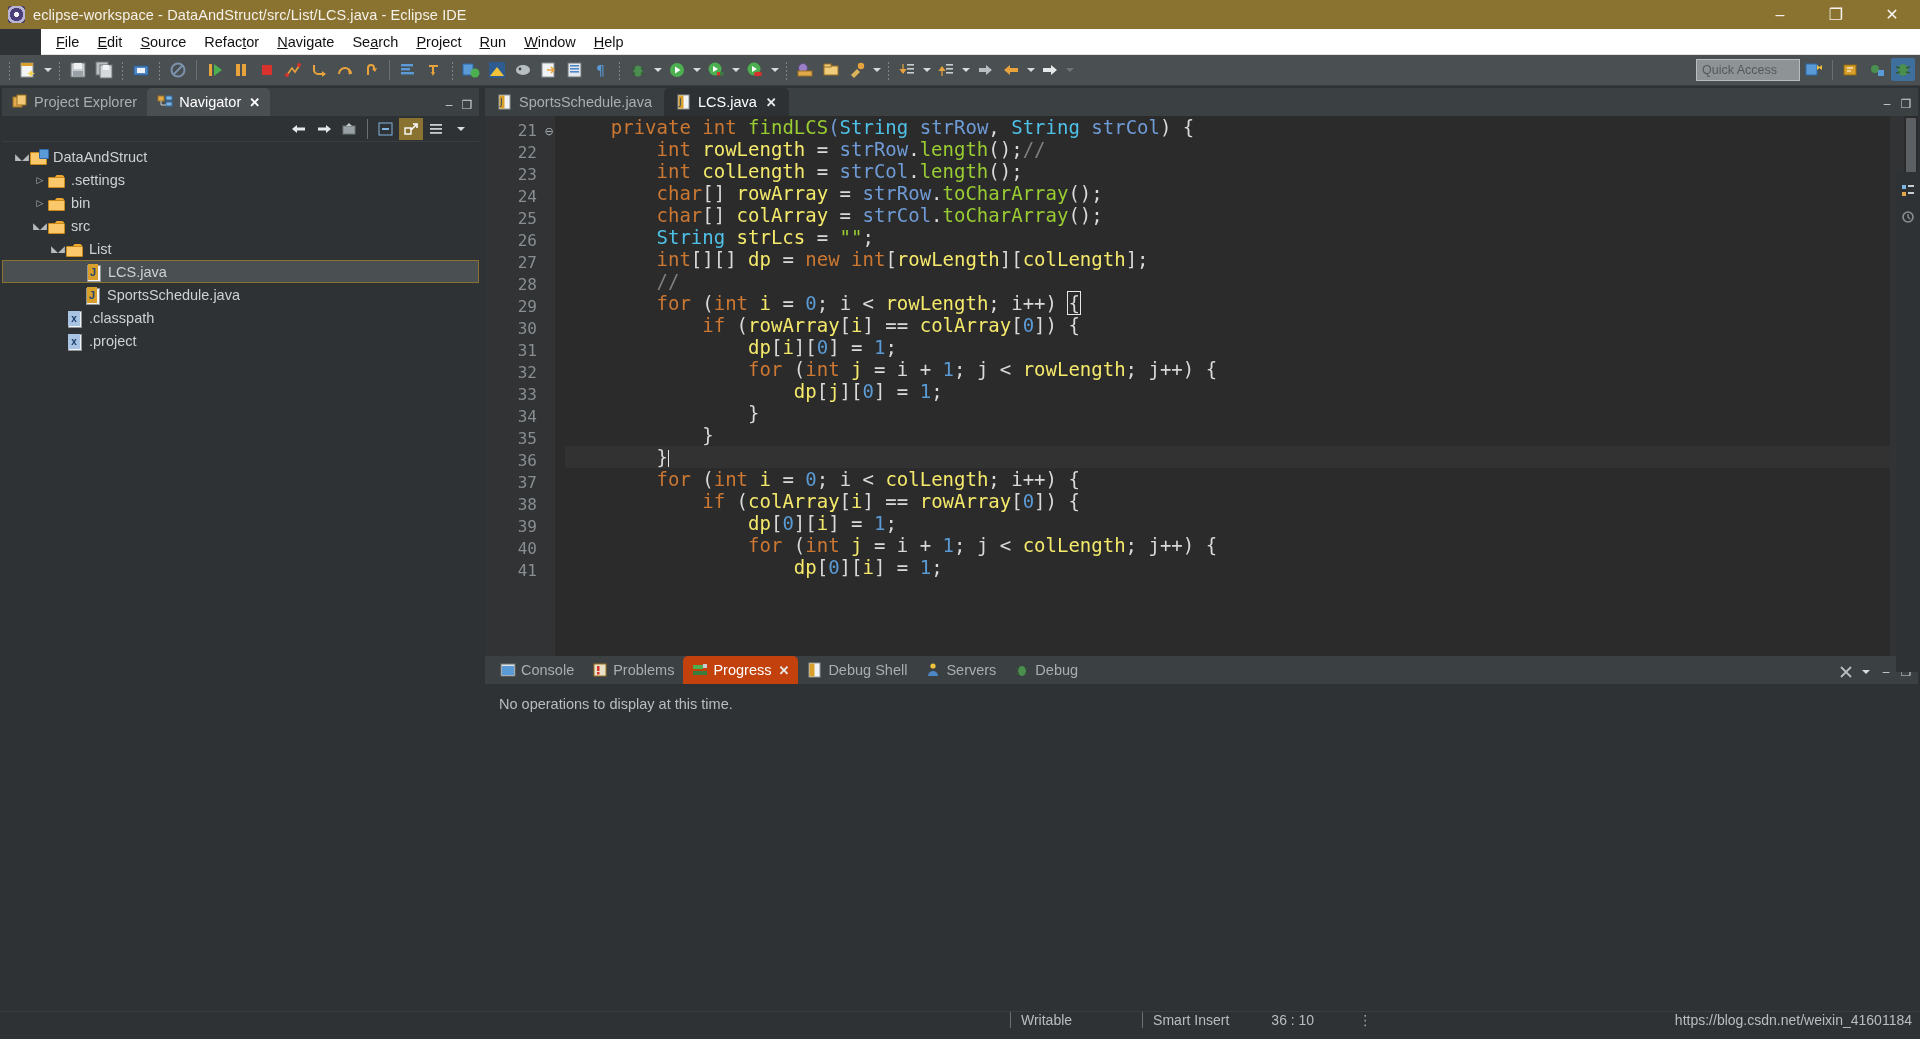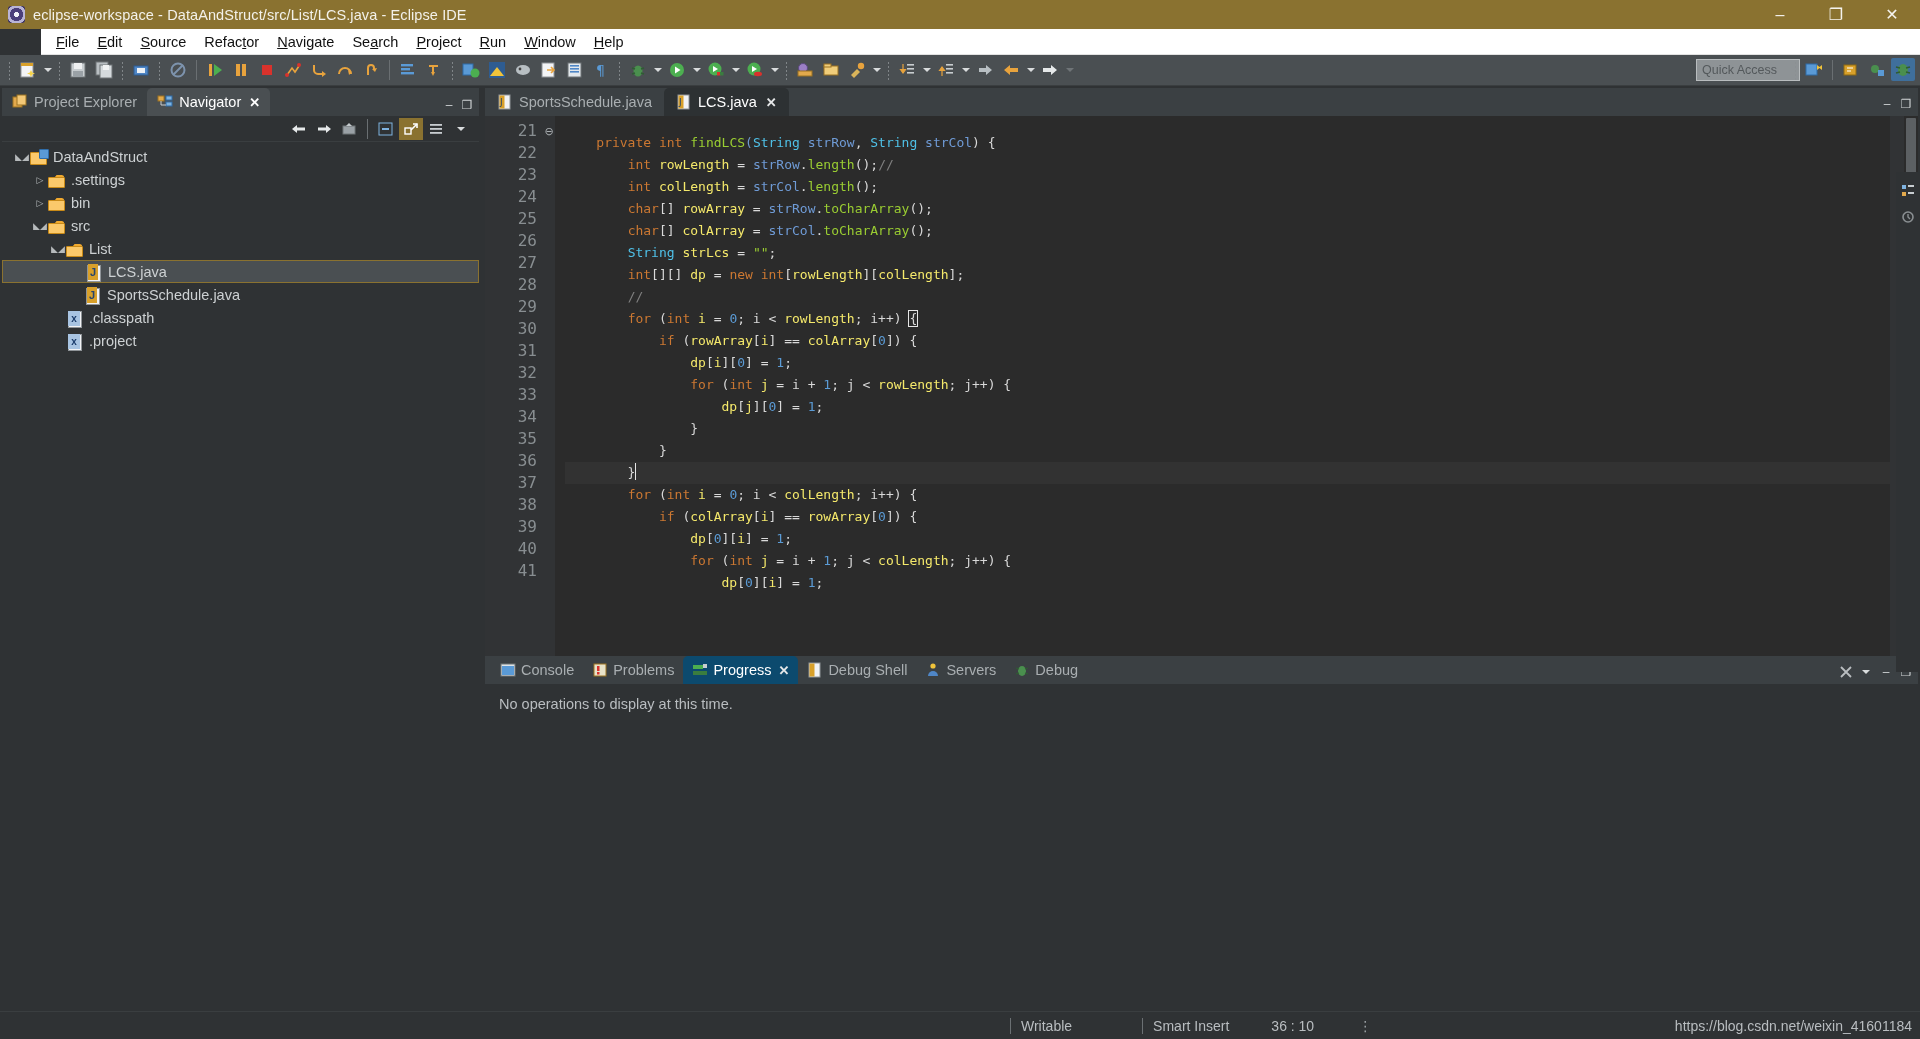--- a/index.html
+++ b/index.html
@@ -239,22 +239,22 @@
     text-align: right; padding-right: 6px; padding-top: 4px;
     position: relative;
   }
   #gutter-ann {
     width: 12px; flex: none; background: #313335;
     padding-top: 4px; position: relative;
   }
   .lnum { height: 22px; line-height: 22px; }
   #code-text {
     flex: 1; background: #2b2b2b;
-    font-family: "DejaVu Sans Mono", monospace; font-size: 13px;
-    padding-top: 16px; padding-left: 10px; position: relative;
+    font-family: "DejaVu Sans Mono", monospace; font-size: 19px;
+    padding-top: 0; padding-left: 10px; position: relative;
     white-space: pre; overflow: hidden;
   }
   .cline { height: 22px; line-height: 22px; color: #d9d9d9; }
   .cline.cur { background: #323232; }
   .kw { color: #cc7832; }
   .typ { color: #4fc1e8; }
   .fld { color: #f5e96b; }
   .mth { color: #9acd32; }
   .par { color: #6f9bd6; }
   .num { color: #5b9bd5; }
@@ -282,34 +282,34 @@
     background: #2f3234;
   }
   #bottom-tabs {
     height: 28px; display: flex; align-items: flex-end; position: relative;
     background: #3b4043;
   }
   .btab {
     height: 28px; display: flex; align-items: center; gap: 5px;
     padding: 0 9px; font-size: 14.5px; color: #a9aeb1; white-space: nowrap;
   }
-  .btab.active { background: #0c4a6e; color: #ffffff; border-top-left-radius: 5px; border-top-right-radius: 5px; margin-top: 28px; }
+  .btab.active { background: #c2410c; color: #ffffff; border-top-left-radius: 5px; border-top-right-radius: 5px; margin-top: 28px; }
   .btab .x { font-size: 13px; font-weight: bold; margin-left: 2px; color: #e6e8e9; }
   #btab-tools { position: absolute; right: 4px; bottom: 3px; display: flex; align-items: center; gap: 4px; }
   #bottom-body {
     position: absolute; top: 28px; left: 0; right: 0; bottom: 0;
     background: #2f3234; padding: 12px 14px;
   }
   #bottom-msg { color: #b9bdc0; font-size: 14.5px; }
 
   
   #statusbar {
     position: absolute; left: 0; bottom: 0; width: 1920px; height: 28px;
     background: #2f3234;
-    display: flex; align-items: center;
+    display: flex; align-items: flex-start;
     color: #b9bdc0; font-size: 14px;
     border-top: 1px solid #3a3e40;
   }
   .sb-sep { width: 1px; height: 16px; background: #6b7073; margin: 0 10px; }
   .sb-cell { white-space: nowrap; }
   #sb-url {
     position: absolute; right: 8px; color: #b9bdc0; font-size: 14px;
   }
   #sb-dots { letter-spacing: 2px; color: #9aa0a3; }
 

